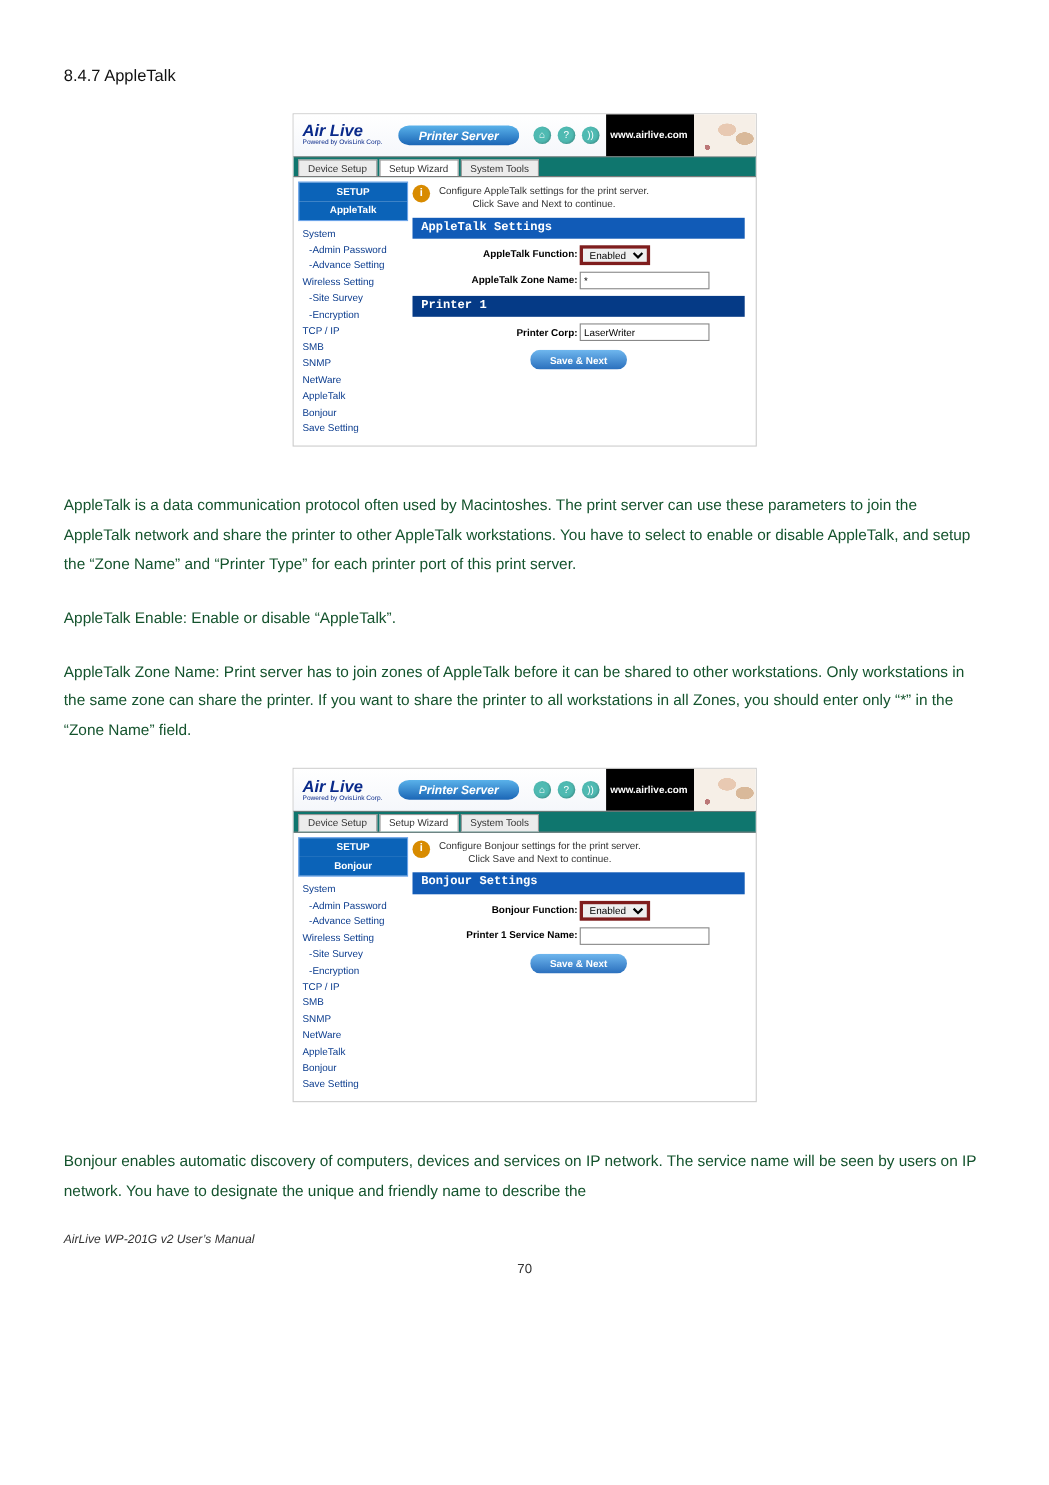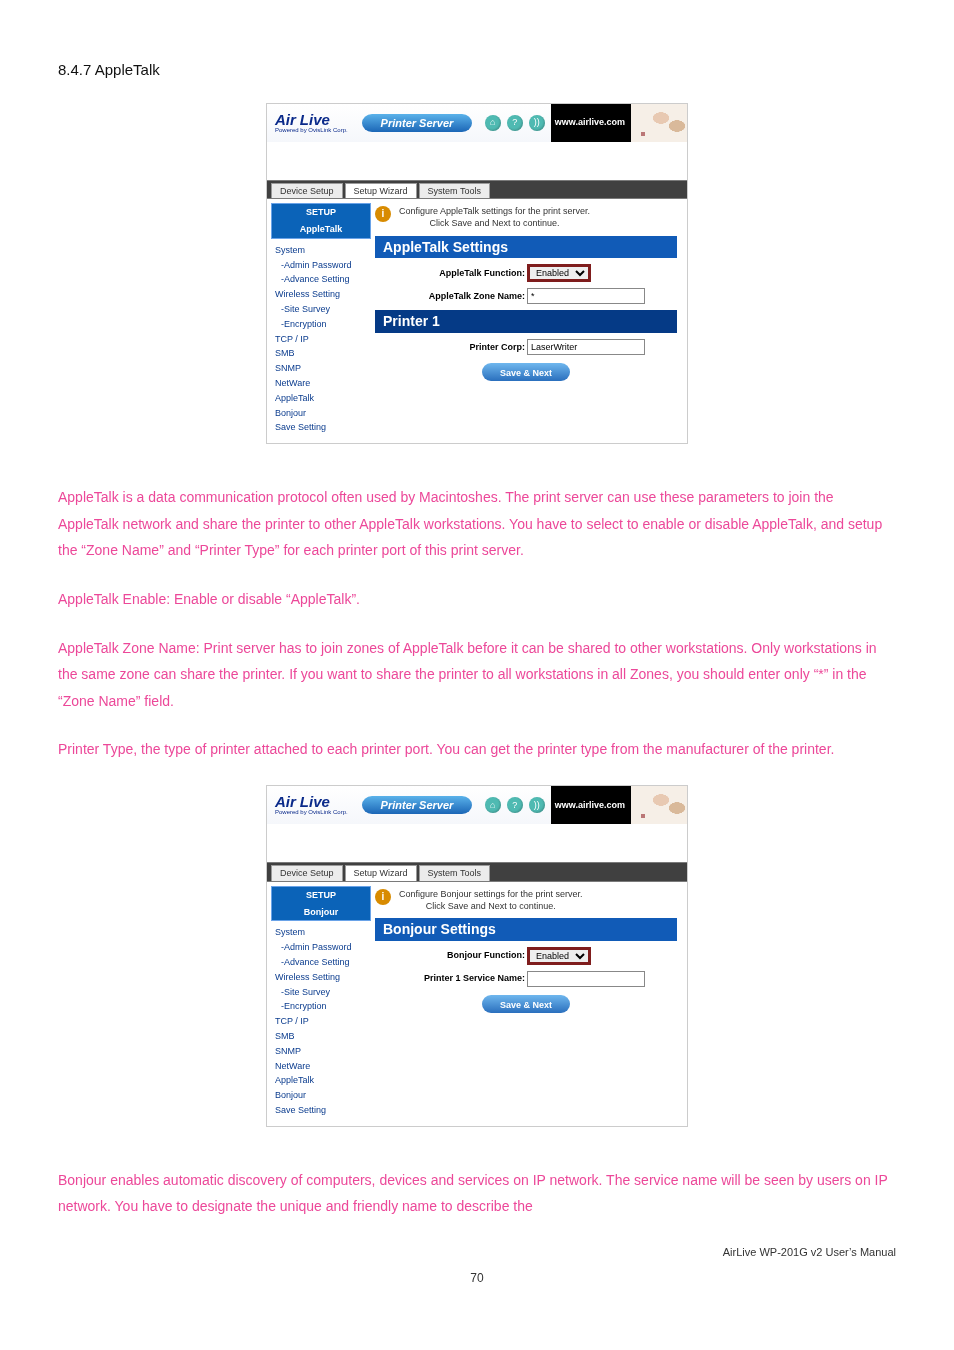--- a/index.html
+++ b/index.html
@@ -1,53 +1,53 @@
 <!DOCTYPE html>
 <html><head>
 <meta charset="utf-8">
 <style>
   :root { --text:#1a1a1a; --muted:#3a3a3a; --blue:#0a2a8a; --panel-blue:#0b3c8e; --accent-blue:#1759c2; --teal:#4fbab2; --orange:#b06a00; }
   html,body{margin:0;padding:0;}
   body{width:954px;min-height:1350px;background:#fff;color:var(--text);font-family:Arial, Helvetica, sans-serif;font-size:14px;line-height:1.9;}
   .page{padding:56px 58px 20px 58px;}
   .h2{font-size:15px;color:#111;margin:0 0 18px 0;}
-  .p{margin:0 0 22px 0;color:#ec4899;}
-  .footer{font-size:11px;color:#333;margin-top:4px;text-align:right;}
+  .p{margin:0 0 22px 0;color:#14532d;}
+  .footer{font-style:italic;font-size:11px;color:#333;margin-top:4px;}
   .pagenum{text-align:center;font-size:12px;color:#333;margin-top:4px;}
   .shot{width:420px;margin:18px auto 40px auto;border:1px solid #ccc;background:#fff;font-size:10px;line-height:1.2;}
   .shot-head{display:flex;align-items:center;height:38px;background:linear-gradient(#fff,#f5f7fb);position:relative;padding-left:8px;}
   .logo{display:flex;align-items:baseline;gap:4px;color:var(--blue);font-weight:700;font-style:italic;}
   .logo .air{font-size:15px;}
   .logo .live{font-size:15px;}
   .logo-sub{font-size:6px;color:var(--blue);font-weight:400;margin-top:-2px;}
   .title-badge{margin-left:14px;}
   .title-badge svg{display:block;}
   .head-icons{display:flex;gap:6px;margin-left:auto;align-items:center;padding-right:6px;}
   .round{width:16px;height:16px;border-radius:50%;background:var(--teal);display:flex;align-items:center;justify-content:center;color:#fff;font-size:9px;box-shadow:inset -1px -1px 2px rgba(0,0,0,.2);}
   .url{color:#fff;background:#000;font-size:9px;font-weight:700;padding:9px 6px 9px 4px;align-self:stretch;display:flex;align-items:center;}
   .photo{width:56px;height:38px;flex-shrink:0;background:
      radial-gradient(6px 6px at 12px 30px, #b77 0 40%, transparent 42%),
      radial-gradient(20px 14px at 30px 14px, #e8c9b2 0 40%, transparent 42%),
      radial-gradient(20px 14px at 46px 22px, #d9b99a 0 40%, transparent 42%),
      #f6efe7;}
-  .tabs{display:flex;gap:2px;background:#404040;border-top:1px solid #7a7a7a;border-bottom:1px solid #7a7a7a;padding:0 4px;font-size:9px;margin-top:38px;}
+  .tabs{display:flex;gap:2px;background:#0f766e;border-top:1px solid #7a7a7a;border-bottom:1px solid #7a7a7a;padding:0 4px;font-size:9px;}
   .tab{padding:2px 8px;border:1px solid #9a9a9a;border-bottom:none;background:#ececec;color:#333;margin-top:2px;}
   .tab.active{background:#fff;}
   .body{display:flex;}
   .nav{width:100px;padding:4px 4px 8px 4px;}
   .nav-box{border:1px solid #6aa3e8;margin-bottom:4px;}
   .nav-hd{background:#0b63b8;color:#fff;text-align:center;font-size:9px;font-weight:700;padding:3px 0;}
   .nav-cur{background:#0b63b8;color:#fff;text-align:center;font-size:9px;font-weight:700;padding:3px 0;}
   .nav a{display:block;color:#0b3c8e;font-size:9px;padding:2px 2px 2px 4px;text-decoration:none;}
   .nav .sub{padding-left:10px;color:#0b3c8e;}
   .main{flex:1;padding:0 10px 10px 0;}
   .info-row{display:flex;gap:8px;align-items:flex-start;margin:6px 0 6px 0;}
   .info-ico{width:16px;height:16px;border-radius:50%;background:#d88b00;color:#fff;display:flex;align-items:center;justify-content:center;font-size:10px;font-weight:700;flex-shrink:0;margin-top:1px;}
   .info-text{color:#333;font-size:9px;line-height:1.35;text-align:center;}
-  .bar{background:#115bb7;color:#fff;font-size:14px;font-weight:700;padding:3px 8px;margin-top:2px;}
+  .bar{background:#115bb7;color:#fff;font-size:11px;font-weight:700;padding:3px 8px;margin-top:2px;font-family:Liberation Mono, monospace;}
   .bar.dark{background:#053a86;}
   .field{display:flex;align-items:center;gap:2px;margin:6px 0;}
   .field .lab{flex:0 0 150px;text-align:right;font-size:9px;font-weight:700;color:#000;}
   .sel{font-size:9px;border:3px solid #7f1d1d;background:#eee;padding:0 2px;}
   .inp{border:1px solid #888;background:#fff;width:110px;height:14px;font-size:9px;padding:0 3px;}
   .savebtn{display:block;margin:8px auto 6px auto;width:88px;}
   .savebtn svg{display:block;}
 </style>
 </head>
 <body>
@@ -141,21 +141,20 @@
             <text x="44" y="12.5" text-anchor="middle" font-family="Arial" font-size="9" font-weight="700" fill="#fff">Save &amp; Next</text>
           </svg>
         </div>
       </div>
     </div>
   </div>
 
   <div class="p">AppleTalk is a data communication protocol often used by Macintoshes. The print server can use these parameters to join the AppleTalk network and share the printer to other AppleTalk workstations. You have to select to enable or disable AppleTalk, and setup the “Zone Name” and “Printer Type” for each printer port of this print server.</div>
   <div class="p">AppleTalk Enable: Enable or disable “AppleTalk”.</div>
   <div class="p">AppleTalk Zone Name: Print server has to join zones of AppleTalk before it can be shared to other workstations. Only workstations in the same zone can share the printer. If you want to share the printer to all workstations in all Zones, you should enter only “*” in the “Zone Name” field.</div>
-  <div class="p">Printer Type, the type of printer attached to each printer port. You can get the printer type from the manufacturer of the printer.</div>
 
 
   <div class="shot">
     <div class="shot-head">
       <div>
         <div class="logo">
           <span class="air">Air</span>
           <span class="live">Live</span>
         </div>
         <div class="logo-sub">Powered by OvisLink Corp.</div>

